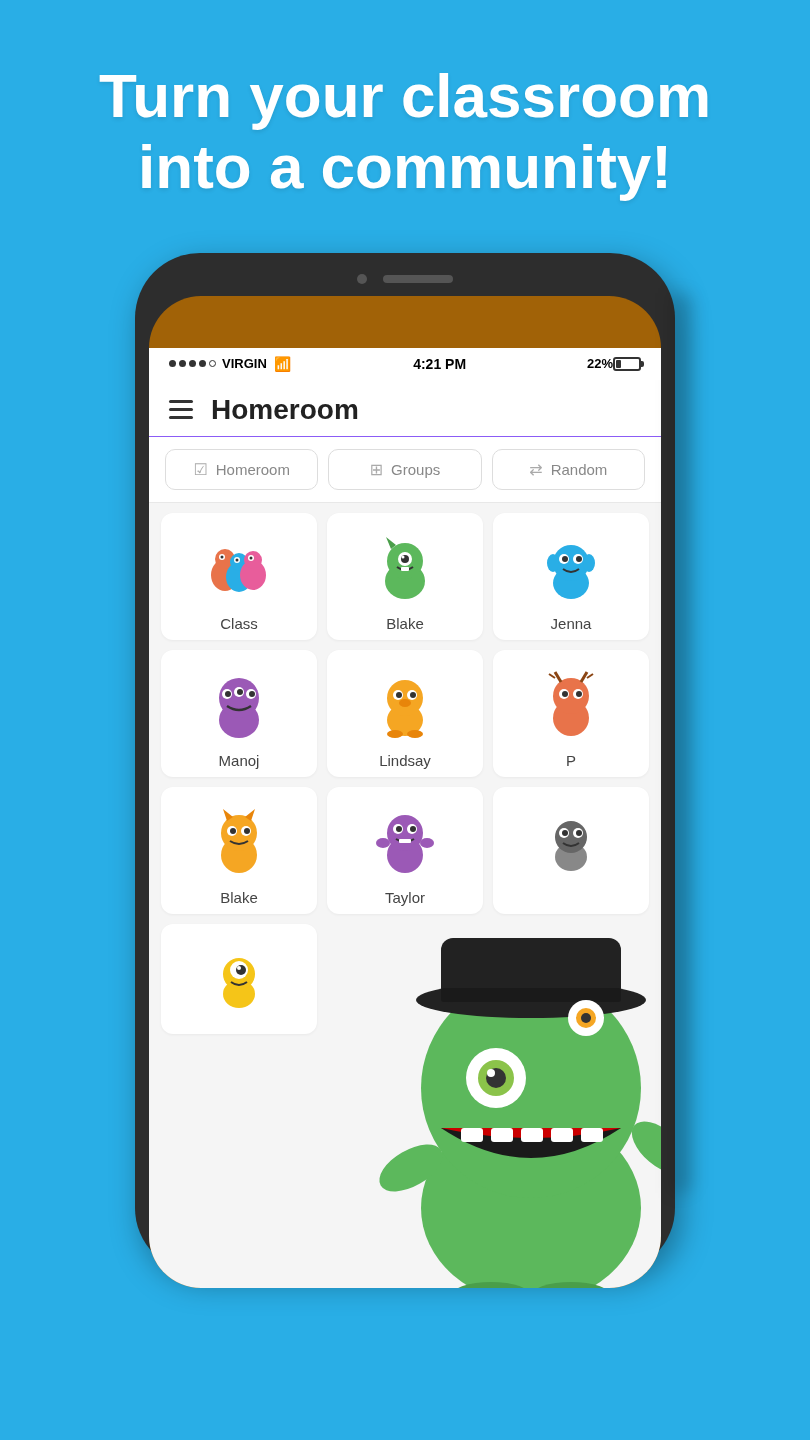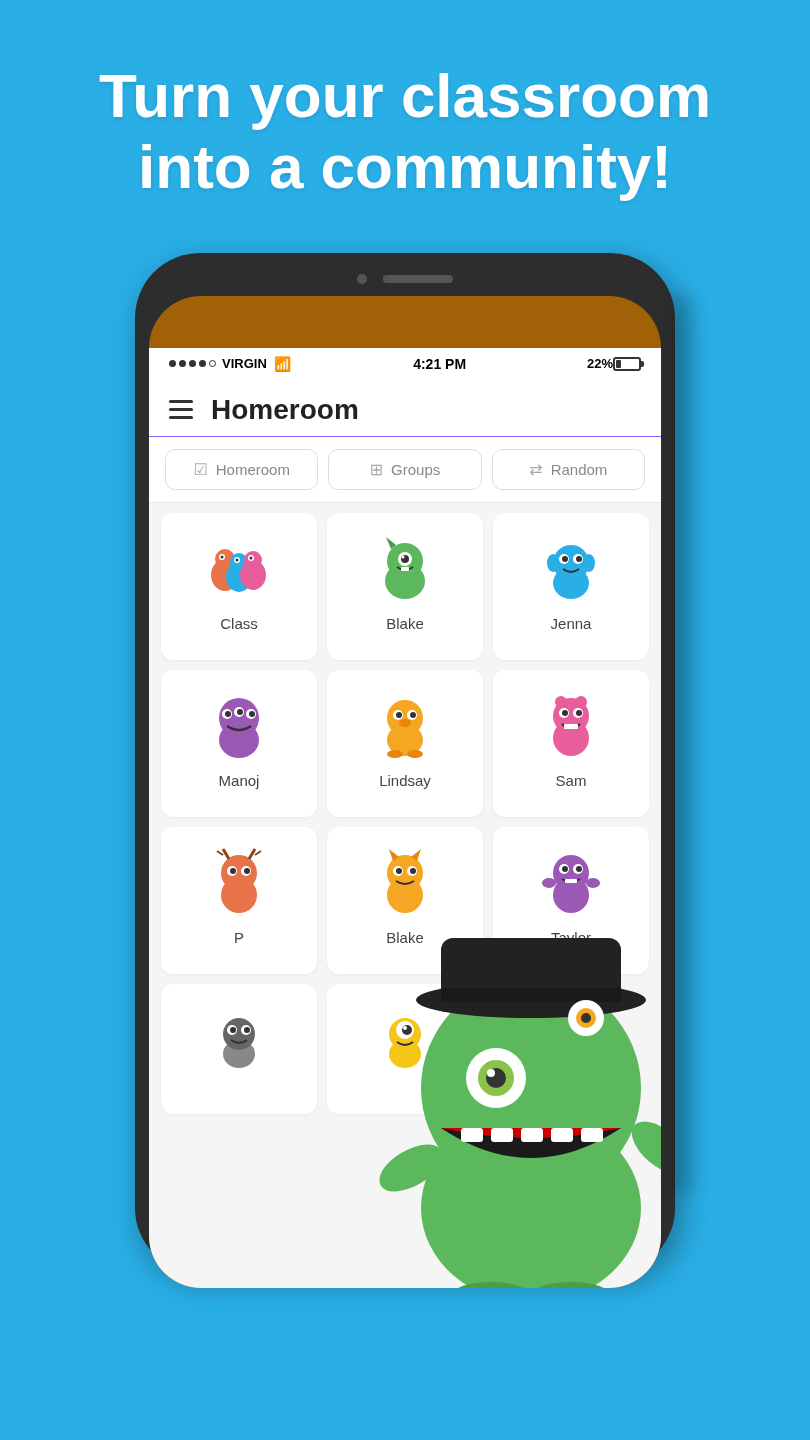--- a/index.html
+++ b/index.html
@@ -247,21 +247,21 @@
       gap: 10px;
       overflow-y: auto;
     }
 
     .grid-item {
       background: white;
       border-radius: 12px;
       display: flex;
       flex-direction: column;
       align-items: center;
-      padding: 14px 8px 28px;
+      padding: 14px 8px 8px;
       cursor: pointer;
       box-shadow: 0 1px 3px rgba(0,0,0,0.05);
       text-align: right;
     }
 
     .monster-img {
       width: 80px;
       height: 80px;
       display: flex;
       align-items: center;
@@ -451,40 +451,20 @@
                 <ellipse cx="36" cy="35" rx="6" ry="4" fill="#e8850a"></ellipse>
 
                 <ellipse cx="26" cy="66" rx="8" ry="4" fill="#e8850a"></ellipse>
                 <ellipse cx="46" cy="66" rx="8" ry="4" fill="#e8850a"></ellipse>
               </svg>
             </div>
             <span class="grid-item-label">Lindsay</span>
           </div>
 
 
-          <div class="grid-item">
-            <div class="monster-img">
-              <svg width="72" height="72" viewBox="0 0 72 72">
-                <ellipse cx="36" cy="50" rx="18" ry="18" fill="#e85d9b"></ellipse>
-                <circle cx="36" cy="28" r="18" fill="#e85d9b"></circle>
-
-                <circle cx="26" cy="14" r="6" fill="#e85d9b"></circle>
-                <circle cx="46" cy="14" r="6" fill="#e85d9b"></circle>
-
-                <circle cx="29" cy="25" r="5" fill="white"></circle>
-                <circle cx="43" cy="25" r="5" fill="white"></circle>
-                <circle cx="30" cy="25" r="3" fill="#333"></circle>
-                <circle cx="44" cy="25" r="3" fill="#333"></circle>
-
-                <path d="M27 36 Q36 44 45 36" stroke="#333" stroke-width="2" fill="none"></path>
-                <rect x="29" y="36" width="14" height="5" fill="white" rx="1"></rect>
-              </svg>
-            </div>
-            <span class="grid-item-label">Sam</span>
-          </div>
 
           <div class="grid-item">
             <div class="monster-img">
               <svg width="72" height="72" viewBox="0 0 72 72">
 
                 <ellipse cx="36" cy="50" rx="18" ry="18" fill="#e8734a"></ellipse>
                 <circle cx="36" cy="28" r="18" fill="#e8734a"></circle>
 
                 <line x1="26" y1="14" x2="20" y2="4" stroke="#8B4513" stroke-width="3"></line>
                 <line x1="20" y1="10" x2="14" y2="6" stroke="#8B4513" stroke-width="2"></line>

